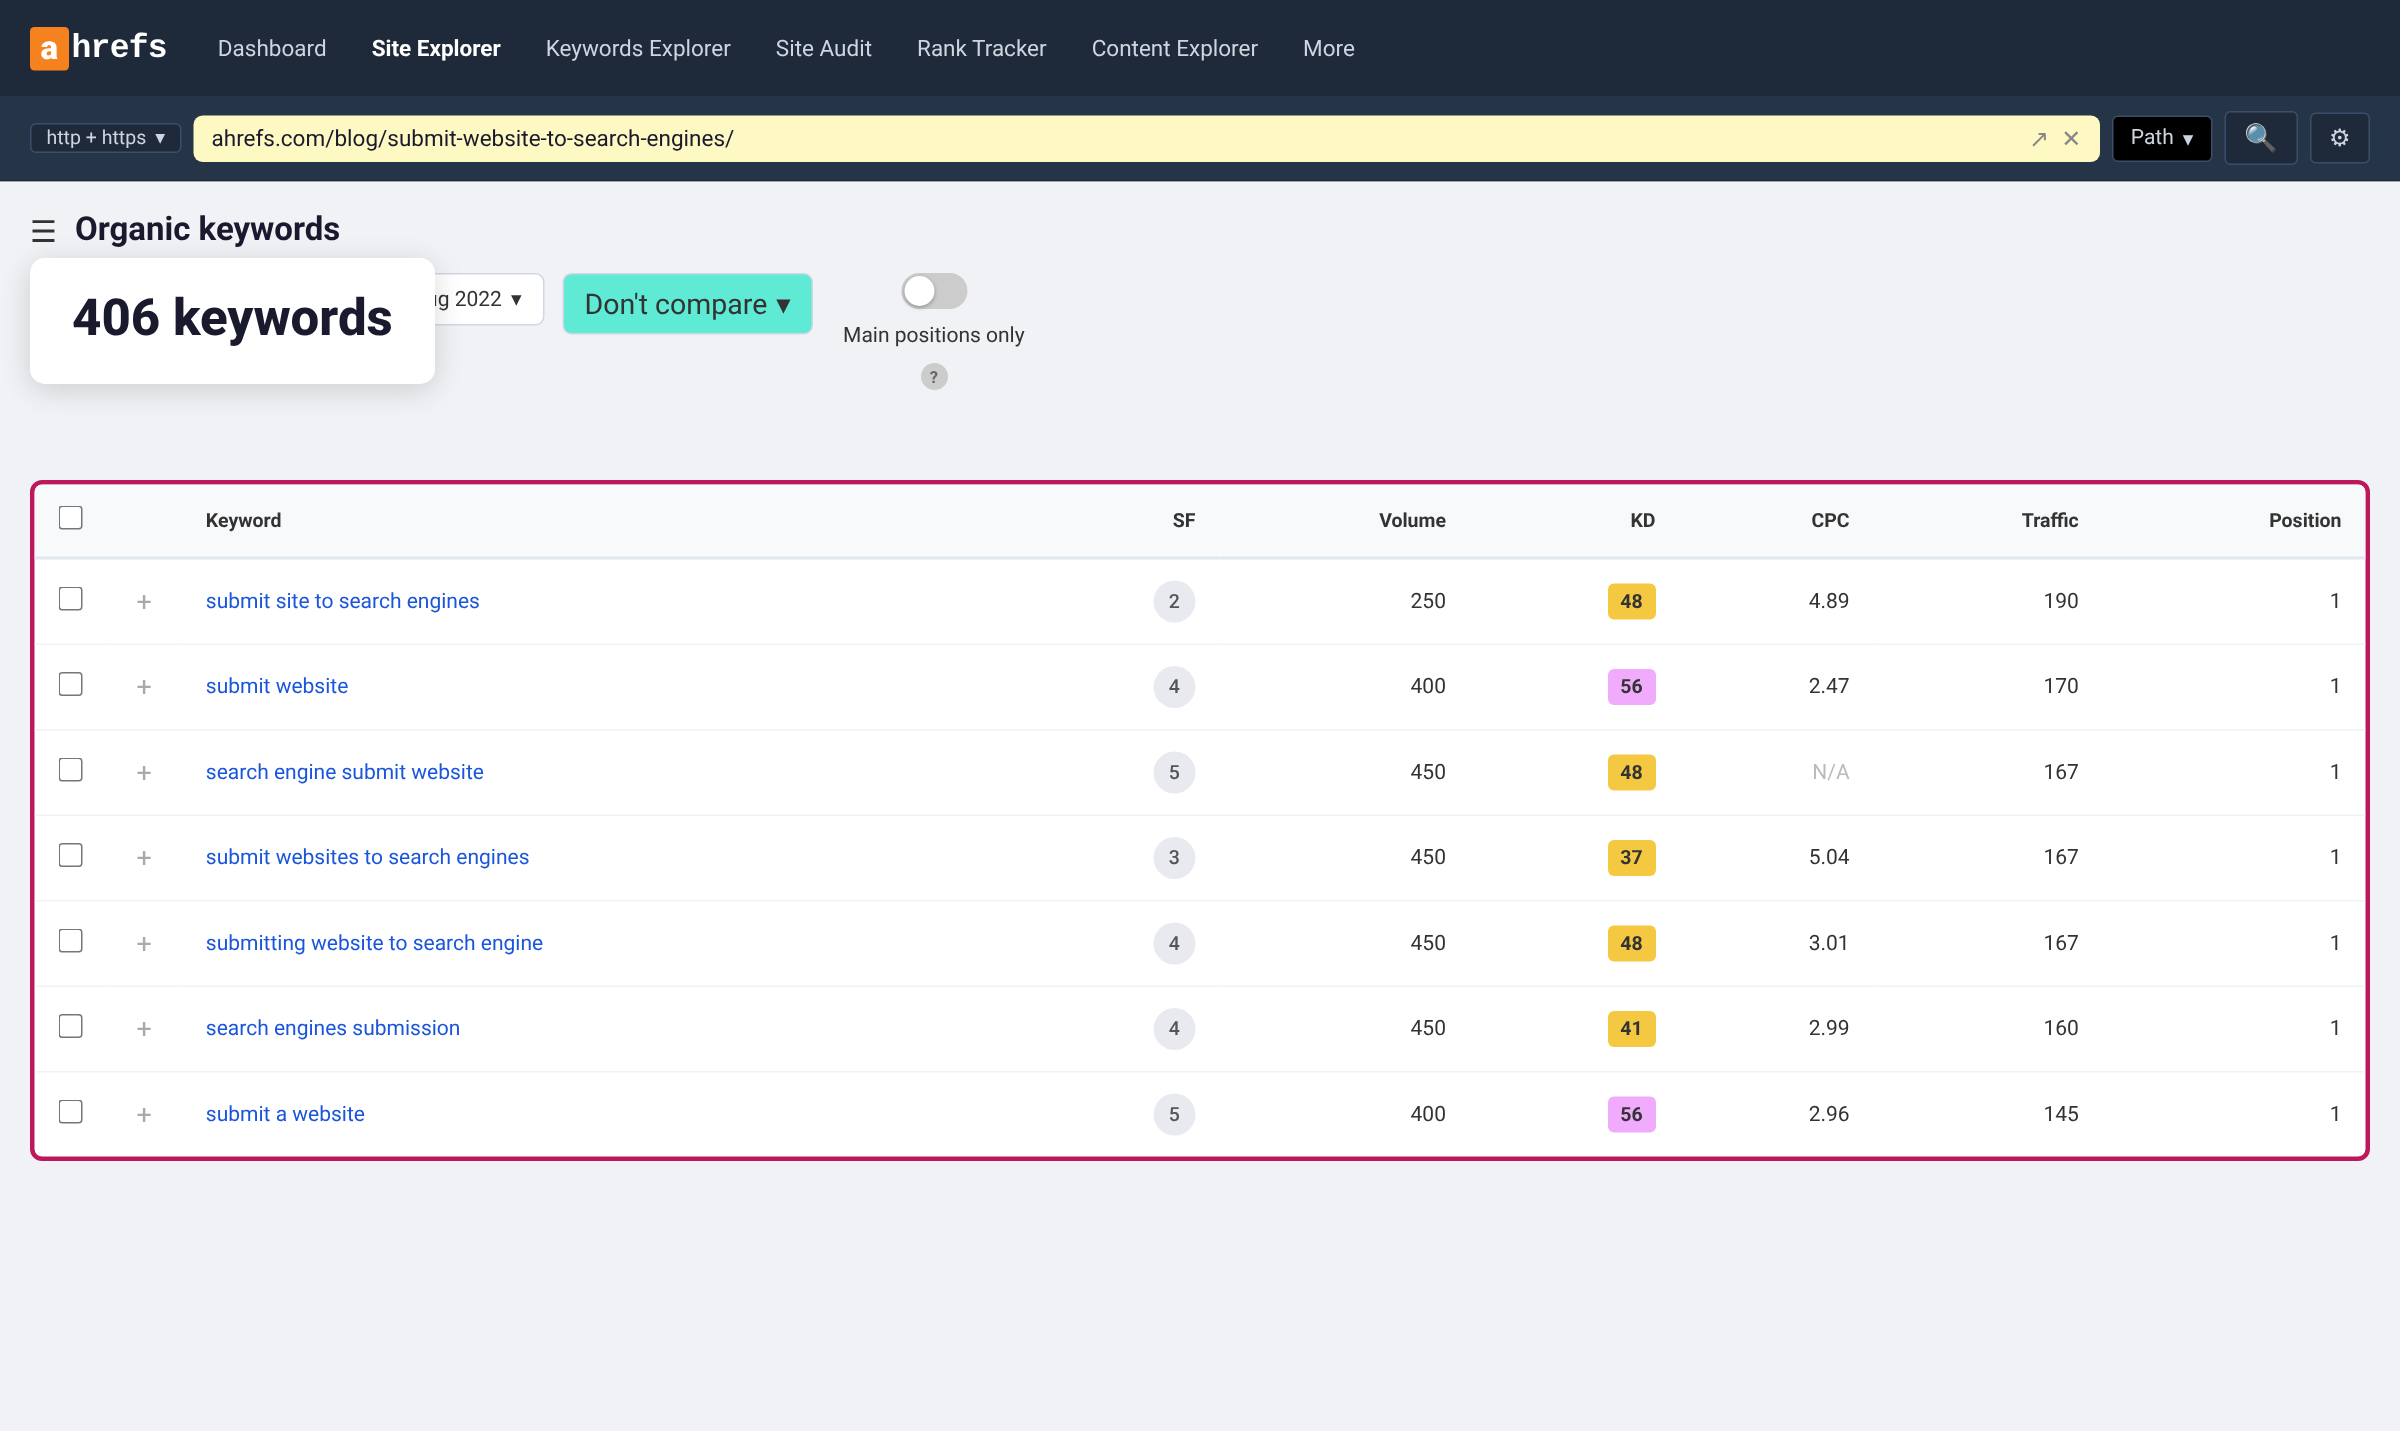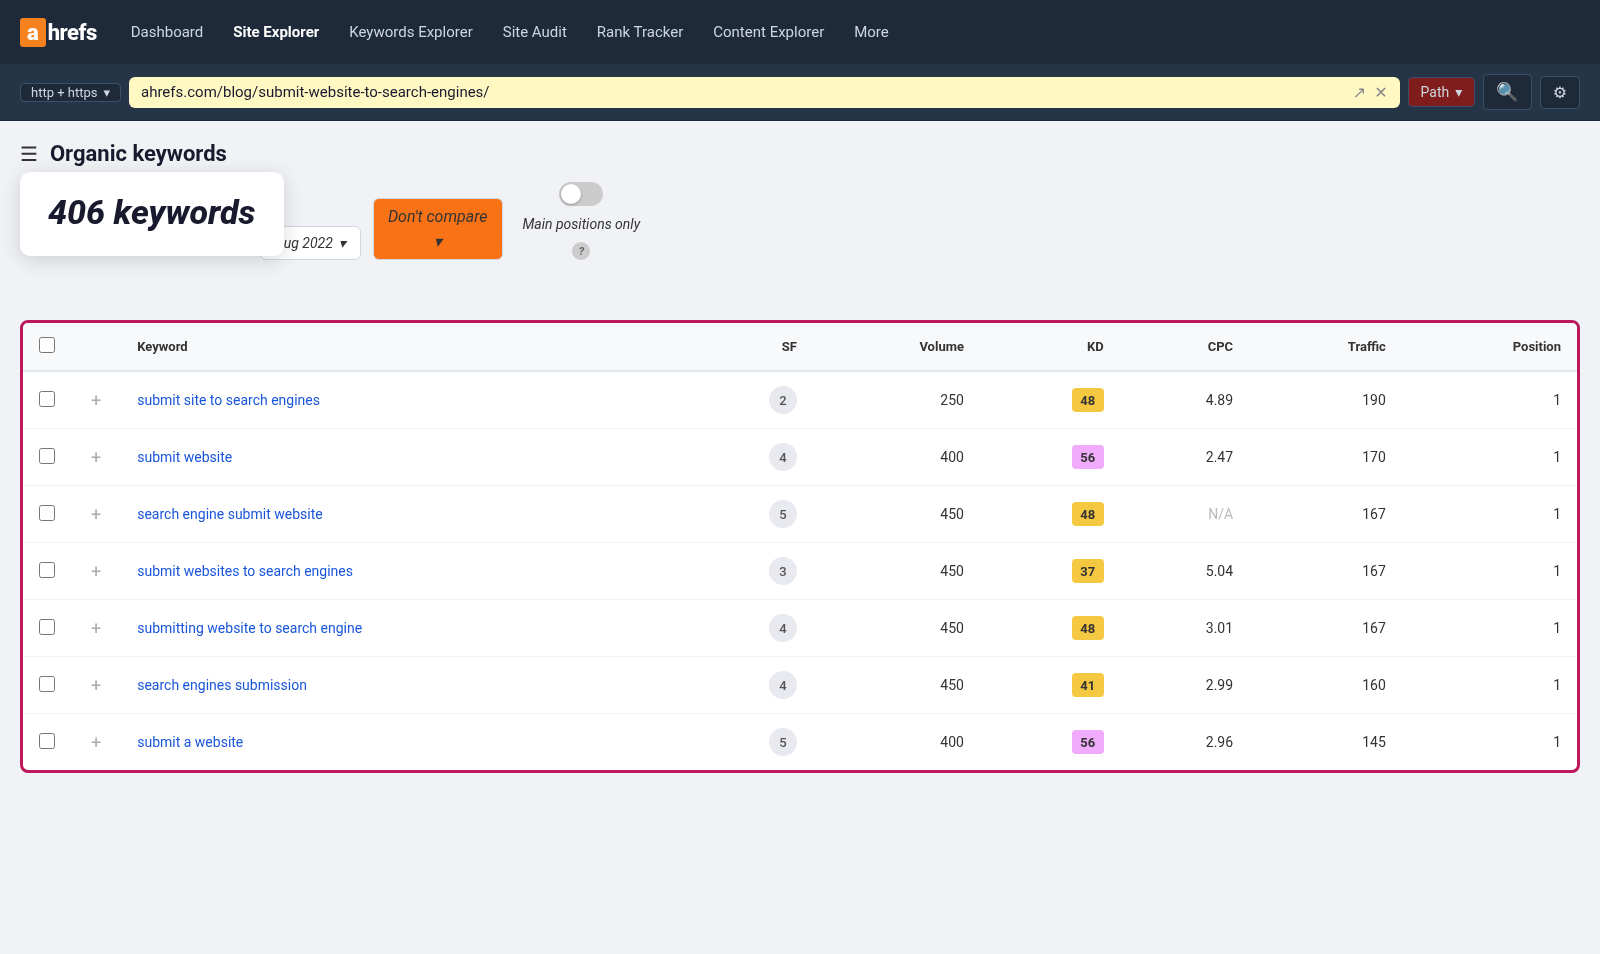--- a/index.html
+++ b/index.html
@@ -14,21 +14,21 @@
       height: 64px;
       gap: 6px;
     }
     .logo {
       display: flex; align-items: center; margin-right: 16px;
     }
     .logo-a {
       background: #f6821f; color: #fff; font-weight: 900; font-size: 22px;
       padding: 2px 7px; border-radius: 3px; margin-right: 2px;
     }
-    .logo-text { color: #fff; font-weight: 800; font-size: 22px; letter-spacing: -0.5px; }
+    .logo-text { color: #fff; font-weight: 800; font-size: 22px; letter-spacing: -0.5px; font-family: Liberation Mono, monospace; }
     .nav-link {
       color: #cdd6e0; font-size: 15px; padding: 8px 12px; border-radius: 4px;
       cursor: pointer; white-space: nowrap; text-decoration: none;
     }
     .nav-link.active { color: #fff; font-weight: 700; }
 
     
     .url-bar {
       background: #253447;
       display: flex;
@@ -42,21 +42,21 @@
       border-radius: 4px; padding: 1px 10px; font-size: 13px; cursor: pointer;
       display: flex; align-items: center; gap: 6px; white-space: nowrap;
     }
     .url-input-wrap {
       flex: 1; background: #fef9c3; border-radius: 6px;
       display: flex; align-items: center; padding: 6px 12px; gap: 8px;
     }
     .url-text { font-size: 15px; color: #1a1a2e; flex: 1; }
     .url-icon { color: #888; cursor: pointer; font-size: 16px; }
     .path-selector {
-      background: #7f1d1d; color: #cdd6e0; border: 1px solid #3a4f6a;
+      background: #000000; color: #cdd6e0; border: 1px solid #3a4f6a;
       border-radius: 4px; padding: 6px 12px; font-size: 14px; cursor: pointer;
       display: flex; align-items: center; gap: 6px;
     }
     .search-btn {
       background: #1e2a3a; border: 1px solid #3a4f6a; color: #cdd6e0;
       border-radius: 4px; padding: 6px 12px; cursor: pointer; font-size: 18px;
     }
     .gear-btn {
       background: #1e2a3a; border: 1px solid #3a4f6a; color: #cdd6e0;
       border-radius: 4px; padding: 6px 12px; cursor: pointer; font-size: 16px;
@@ -68,23 +68,22 @@
     }
 
     .page-title-row {
       display: flex; align-items: center; gap: 12px; margin-bottom: 16px;
     }
     .hamburger { font-size: 20px; cursor: pointer; color: #333; }
     .page-title { font-size: 22px; font-weight: 700; color: #1a1a2e; }
 
     
     .toolbar-row {
-      display: flex; align-items: flex-end; gap: 12px; margin-bottom: 0;
+      display: flex; align-items: flex-start; gap: 12px; margin-bottom: 0;
       position: relative;
-      font-style: italic;
     }
 
     
     .keywords-card {
       position: absolute;
       top: -10px;
       left: 0;
       background: #fff;
       border-radius: 10px;
       box-shadow: 0 4px 20px rgba(0,0,0,0.15);
@@ -94,23 +93,23 @@
     }
     .keywords-count { font-size: 34px; font-weight: 800; color: #1a1a2e; }
 
     .date-selector {
       background: #fff; border: 1px solid #d0d7e2; border-radius: 6px;
       padding: 8px 14px; font-size: 14px; cursor: pointer;
       display: flex; align-items: center; gap: 6px; color: #333;
       margin-left: 240px;
     }
     .compare-selector {
-      background: #f97316; border: 1px solid #d0d7e2; border-radius: 6px;
-      padding: 8px 14px; font-size: 16px; cursor: pointer;
-      display: flex; align-items: center; gap: 6px; color: #333; flex-direction: column;
+      background: #5eead4; border: 1px solid #d0d7e2; border-radius: 6px;
+      padding: 8px 14px; font-size: 19px; cursor: pointer;
+      display: flex; align-items: center; gap: 6px; color: #333;
     }
     .toggle-wrap {
       display: flex; align-items: center; gap: 10px; margin-left: 8px; flex-direction: column;
     }
     .toggle {
       width: 44px; height: 24px; background: #ccc; border-radius: 12px;
       position: relative; cursor: pointer;
     }
     .toggle-knob {
       width: 20px; height: 20px; background: #fff; border-radius: 50%;

